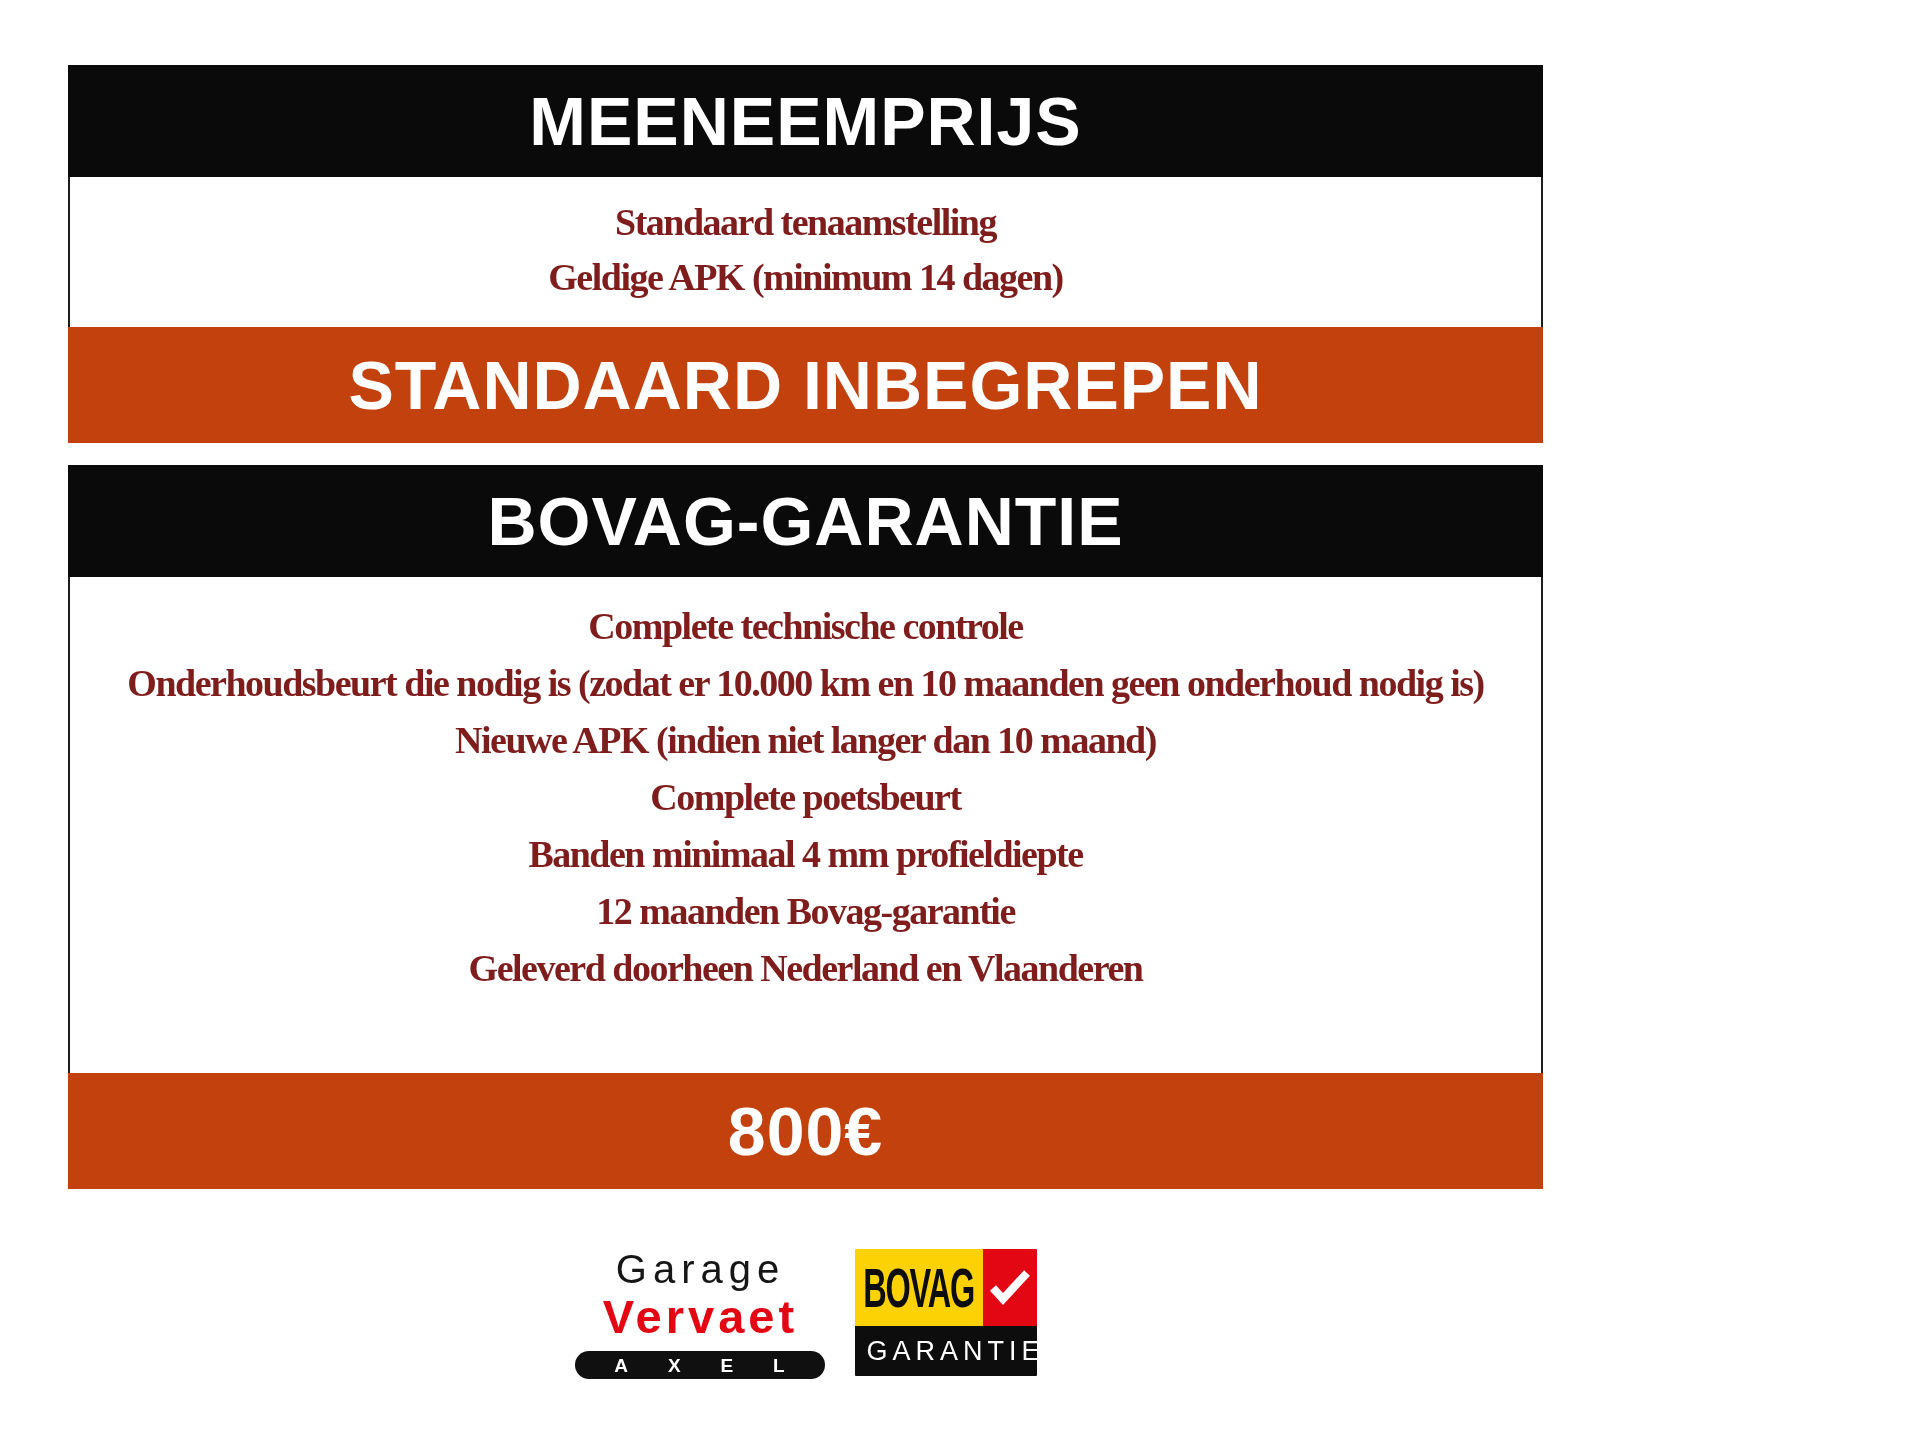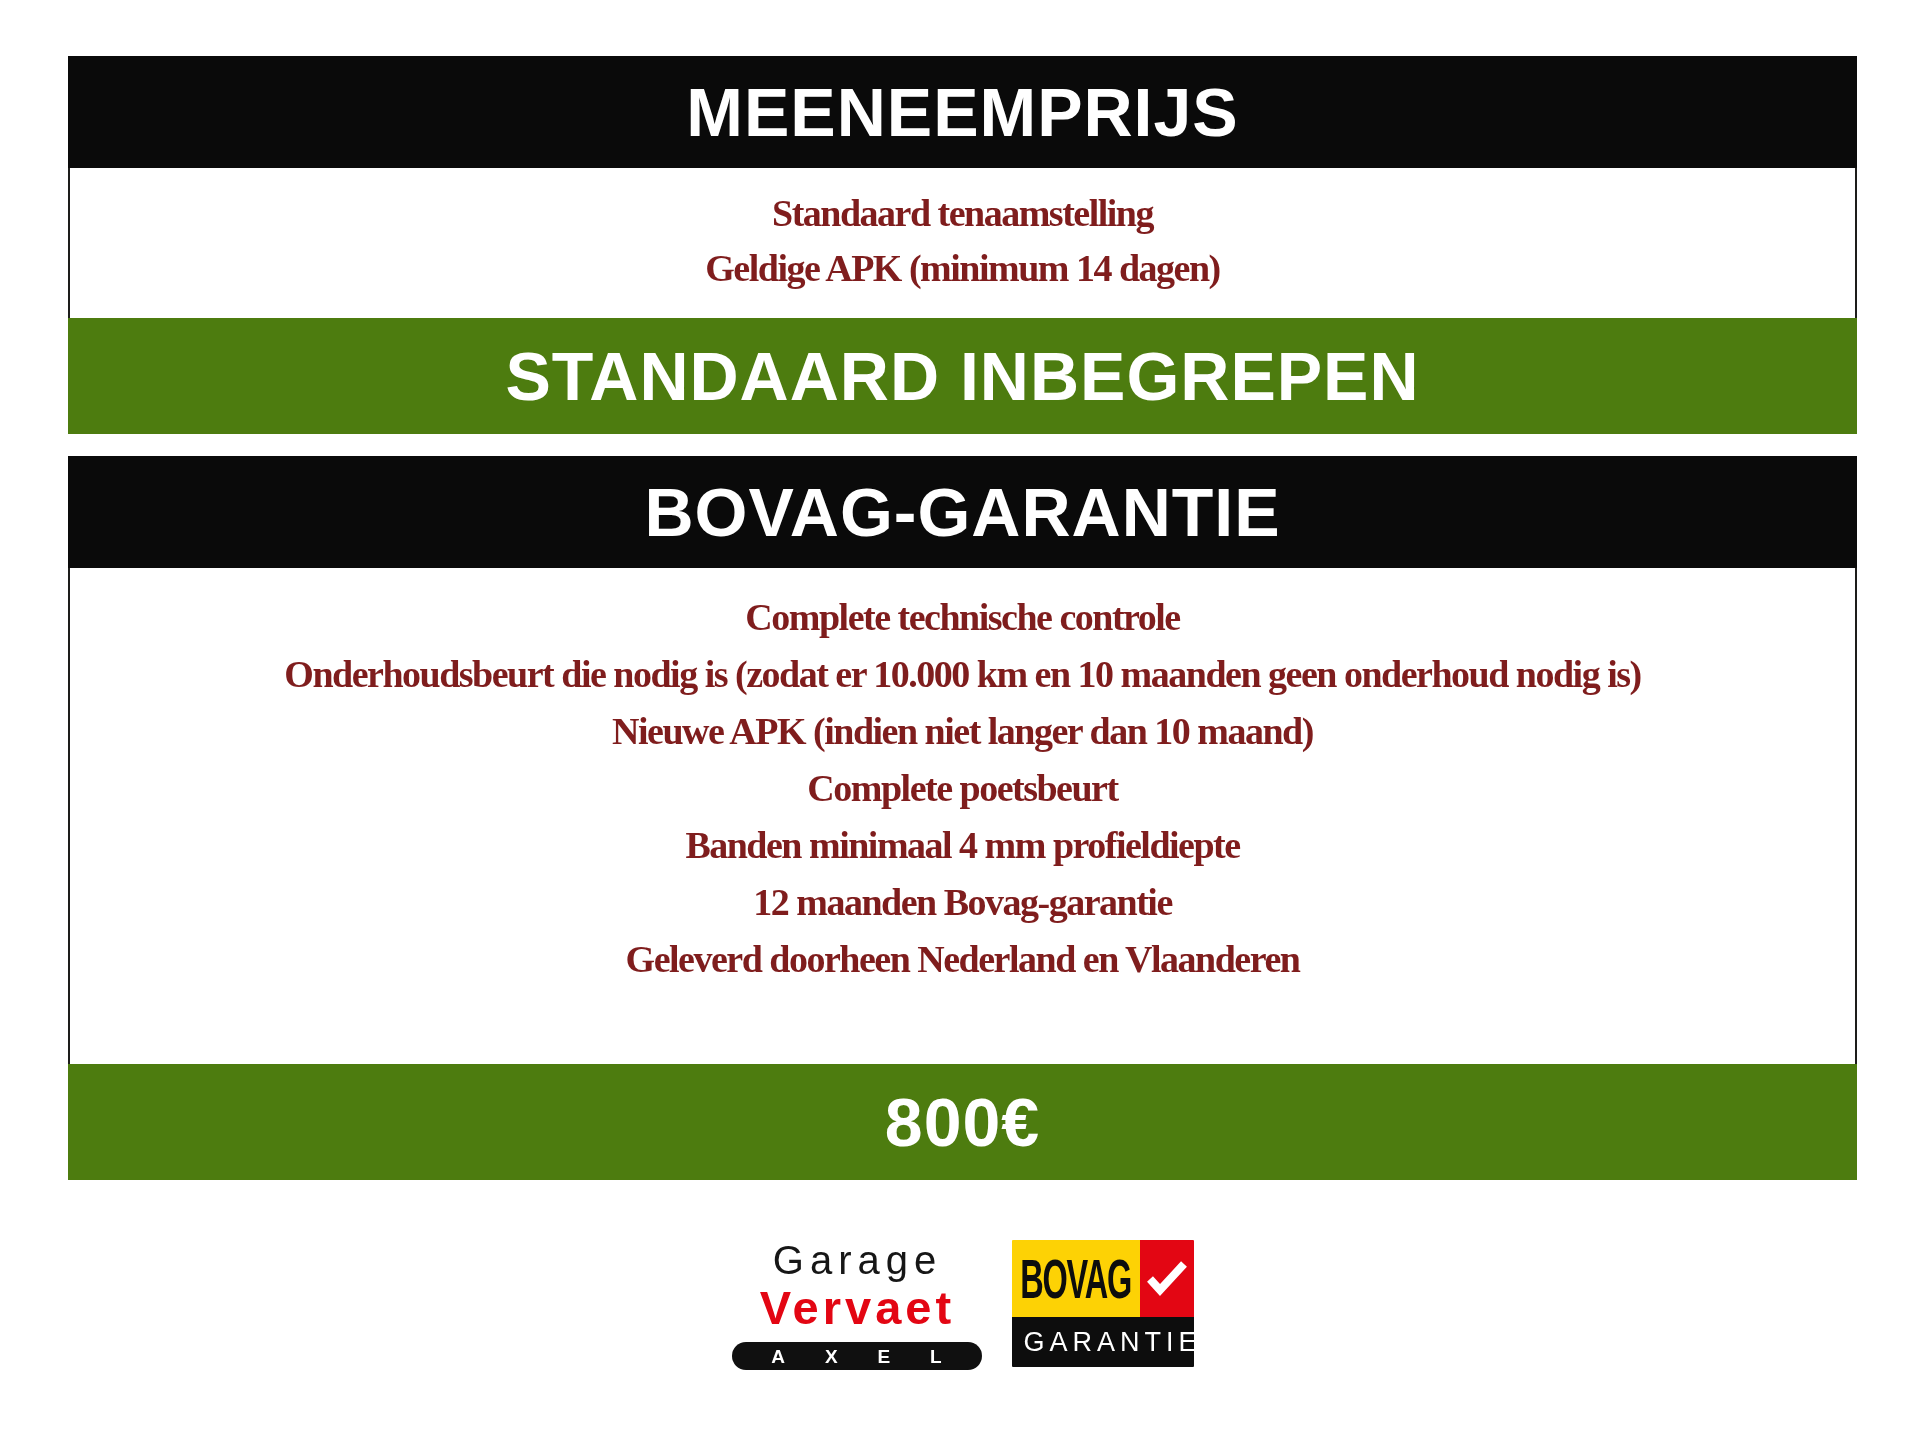--- a/index.html
+++ b/index.html
@@ -7,38 +7,38 @@
     padding: 0;
     width: 1920px;
     height: 1440px;
     background: #ffffff;
     overflow: hidden;
     font-family: "Liberation Sans", sans-serif;
   }
   .poster {
     position: absolute;
     left: 68px;
-    top: 56px;
-    width: 1789px;
+    top: 65px;
+    width: 1475px;
   }
   .bar {
     text-align: center;
     color: #ffffff;
     font-weight: bold;
     letter-spacing: 1px;
     font-size: 68px;
     overflow: hidden;
   }
   .bar-black {
     background: #0a0a0a;
     height: 112px;
     line-height: 112px;
   }
   .bar-red {
-    background: #4d7c0f;
+    background: #c2410c;
     height: 116px;
     line-height: 116px;
   }
   .white-box {
     box-sizing: border-box;
     border-left: 2px solid #1d1d1b;
     border-right: 2px solid #1d1d1b;
     background: #ffffff;
     overflow: hidden;
   }

